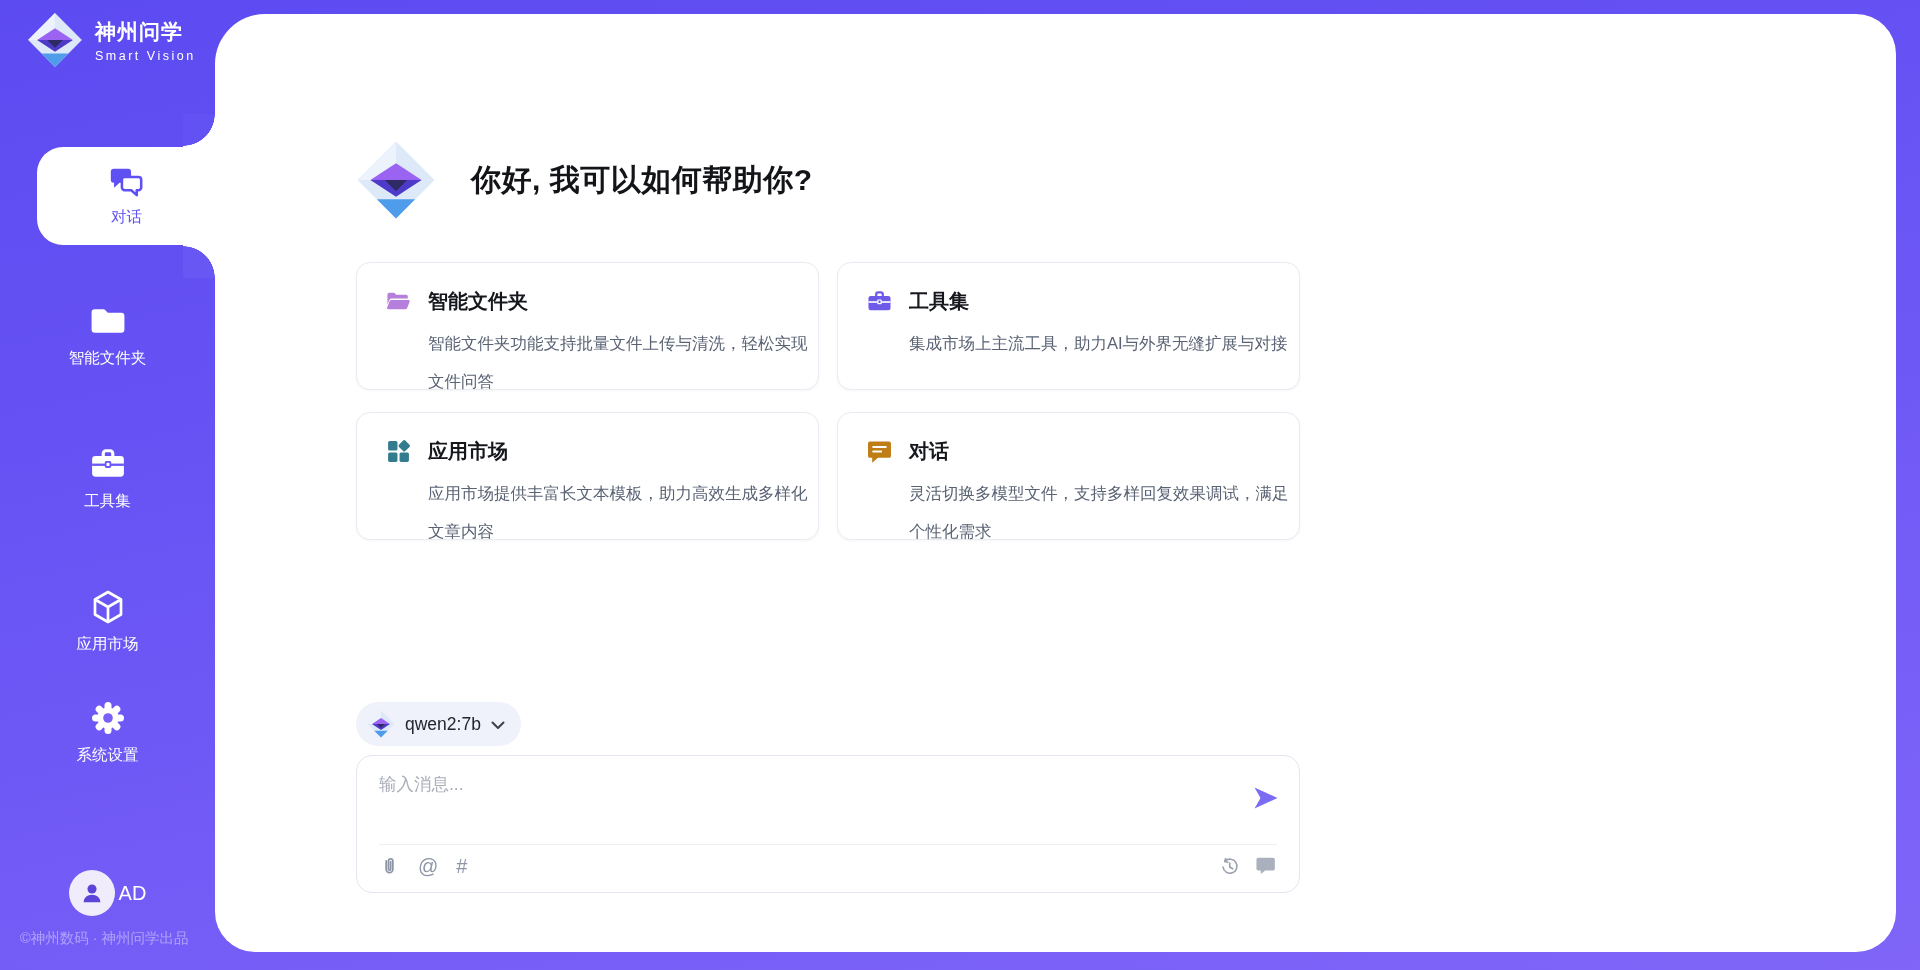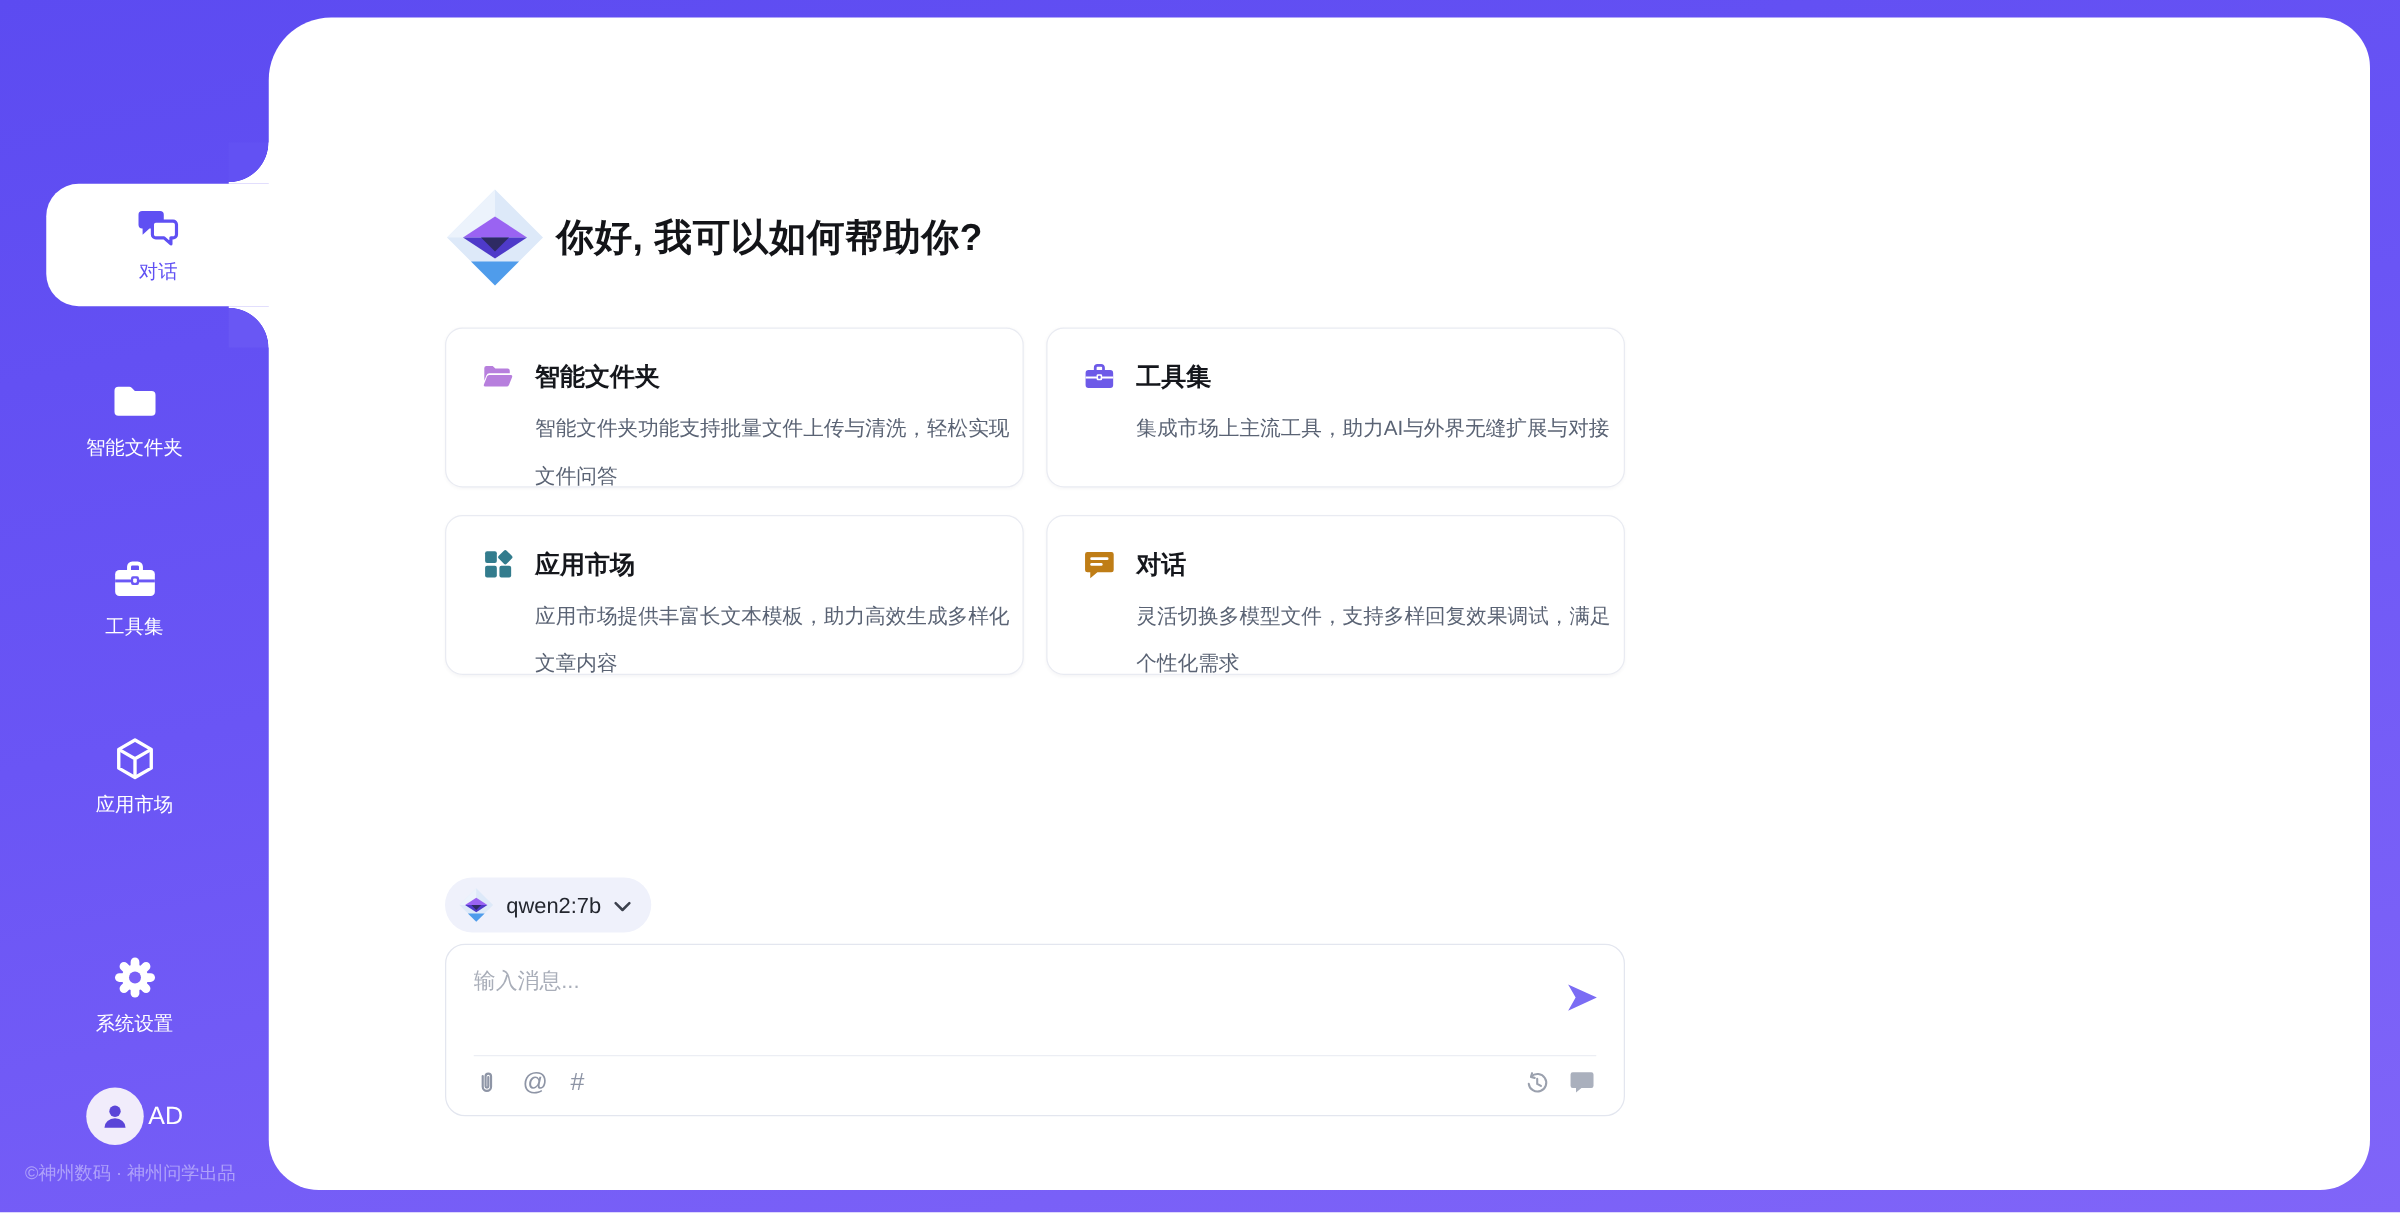--- a/index.html
+++ b/index.html
@@ -38,39 +38,39 @@
     position:absolute; left:0; width:215px;
     display:flex; flex-direction:column; align-items:center; gap:9px;
     color:#fff; cursor:pointer;
   }
   .nav-item svg { width:36px; height:36px; }
   .tab-active svg { width:36px; height:36px; }
   .nav-label { font-size:15.5px; }
   #nav-folder   { top:303px; }
   #nav-tools    { top:446px; }
   #nav-market   { top:589px; }
-  #nav-settings { top:764px; }
+  #nav-settings { top:700px; }
 
   .user-row {
     position:absolute; left:0; top:870px; width:215px;
     display:flex; align-items:center; justify-content:center; gap:4px; cursor:pointer;
   }
   .avatar {
     width:46px; height:46px; border-radius:50%; background:#f1ecfb;
     display:flex; align-items:center; justify-content:center;
   }
   .avatar svg { width:26px; height:26px; color:#5b45d8; }
   .user-name { font-size:20px; color:#fff; }
 
   .copyright { position:absolute; left:20px; top:929px; font-size:14.5px; color:rgba(255,255,255,0.42); }
 
   
   .content { position:absolute; left:356px; top:0; width:944px; height:100%; }
 
-  .greeting { position:absolute; top:150px; left:0; display:flex; align-items:center; gap:9px; }
+  .greeting { position:absolute; top:140px; left:0; display:flex; align-items:center; gap:35px; }
   .greeting-logo { width:80px; height:80px; }
   .greeting-text { font-size:30px; font-weight:700; color:#131418; letter-spacing:0.5px; }
 
   .cards {
     position:absolute; top:262px; left:0;
     display:grid; grid-template-columns:463px 463px; column-gap:18px; row-gap:22px;
   }
   .card {
     height:128px; background:#fff; border:1px solid #e9ebf2; border-radius:14px;
     padding:25px 20px 0 29px; box-shadow:0 1px 3px rgba(25,30,60,0.04); cursor:pointer;
@@ -192,20 +192,29 @@
     <symbol id="sym-chevron" viewBox="0 0 14 9">
       <path d="M1.5,1.5 L7,7 L12.5,1.5" fill="none" stroke="currentColor" stroke-width="2" stroke-linecap="round" stroke-linejoin="round"></path>
     </symbol>
   </defs>
 </svg>
 
 <div class="screen">
 
   <div class="main-panel"></div>
 
+  <div class="brand">
+    <svg class="brand-logo">
+        <use href="#sym-diamond"></use>
+      </svg>
+    <div>
+      <div class="brand-name">神州问学</div>
+      <div class="brand-sub">Smart Vision</div>
+    </div>
+  </div>
 
   <div class="flare flare-top"></div>
   <div class="flare flare-bottom"></div>
 
   <div class="tab-active">
     <svg style="color:#5f50f3; --bg:#ffffff;">
         <use href="#sym-chat"></use>
       </svg>
     <span class="nav-label">对话</span>
   </div>

